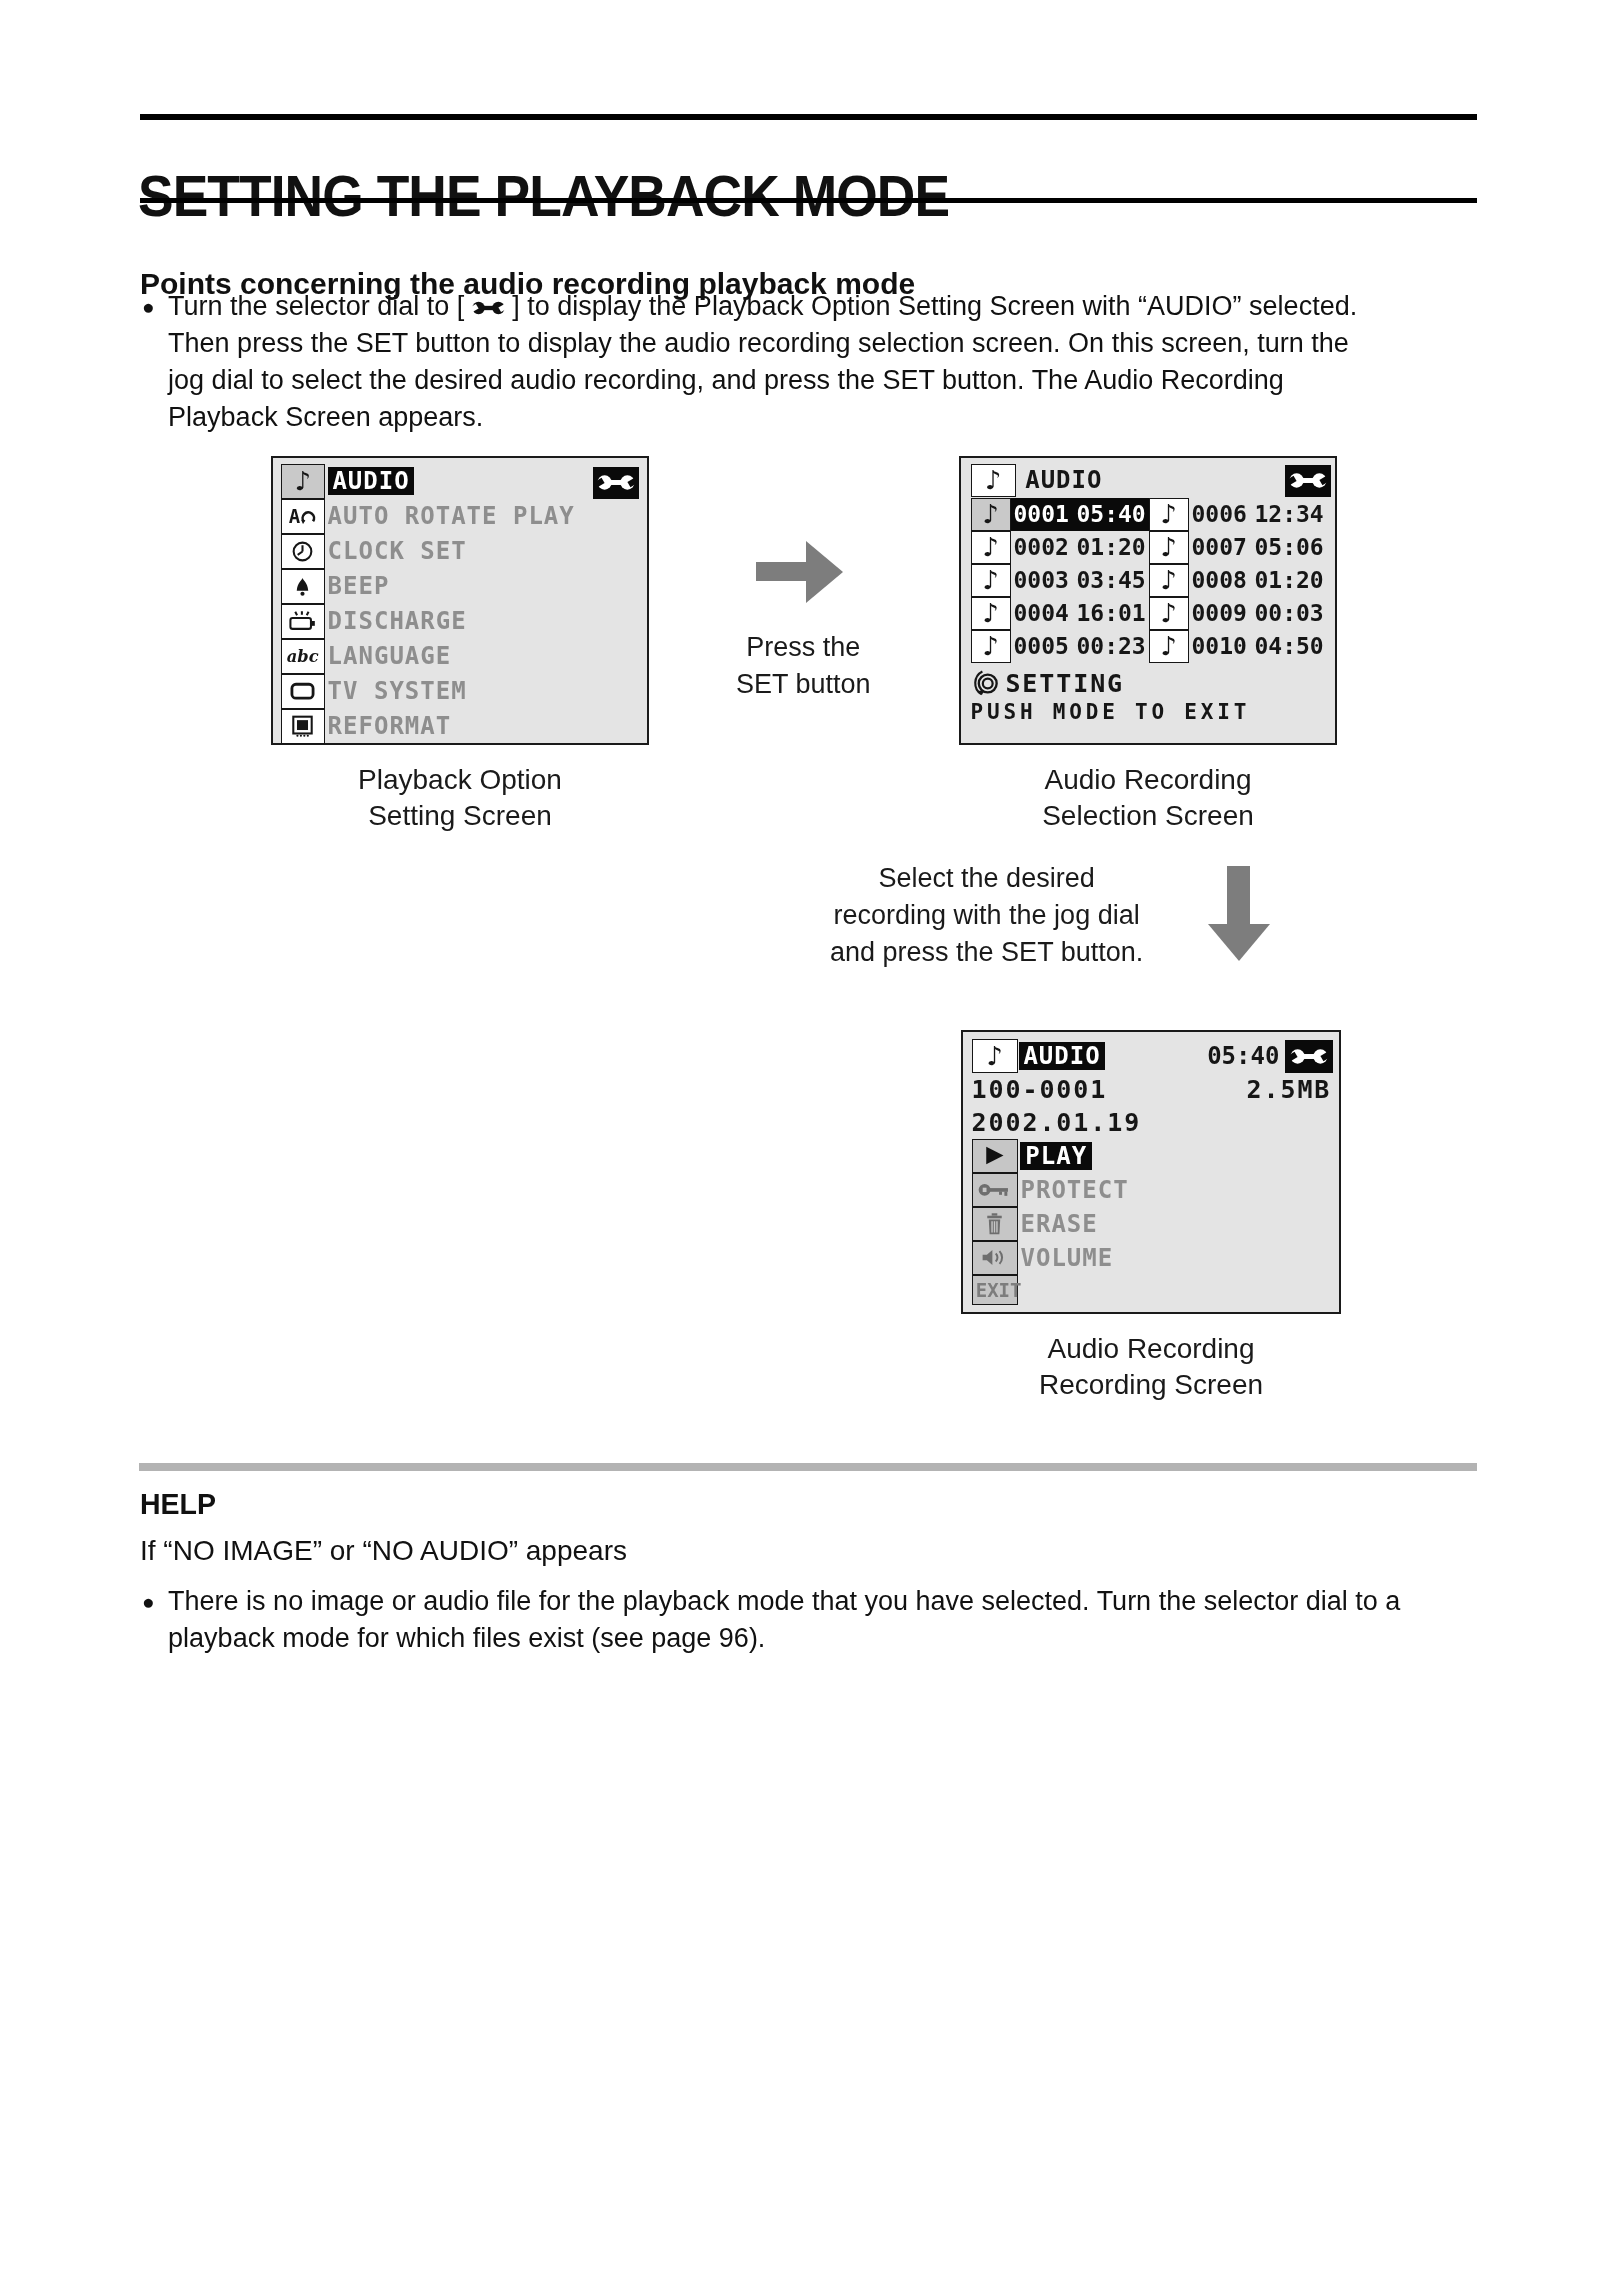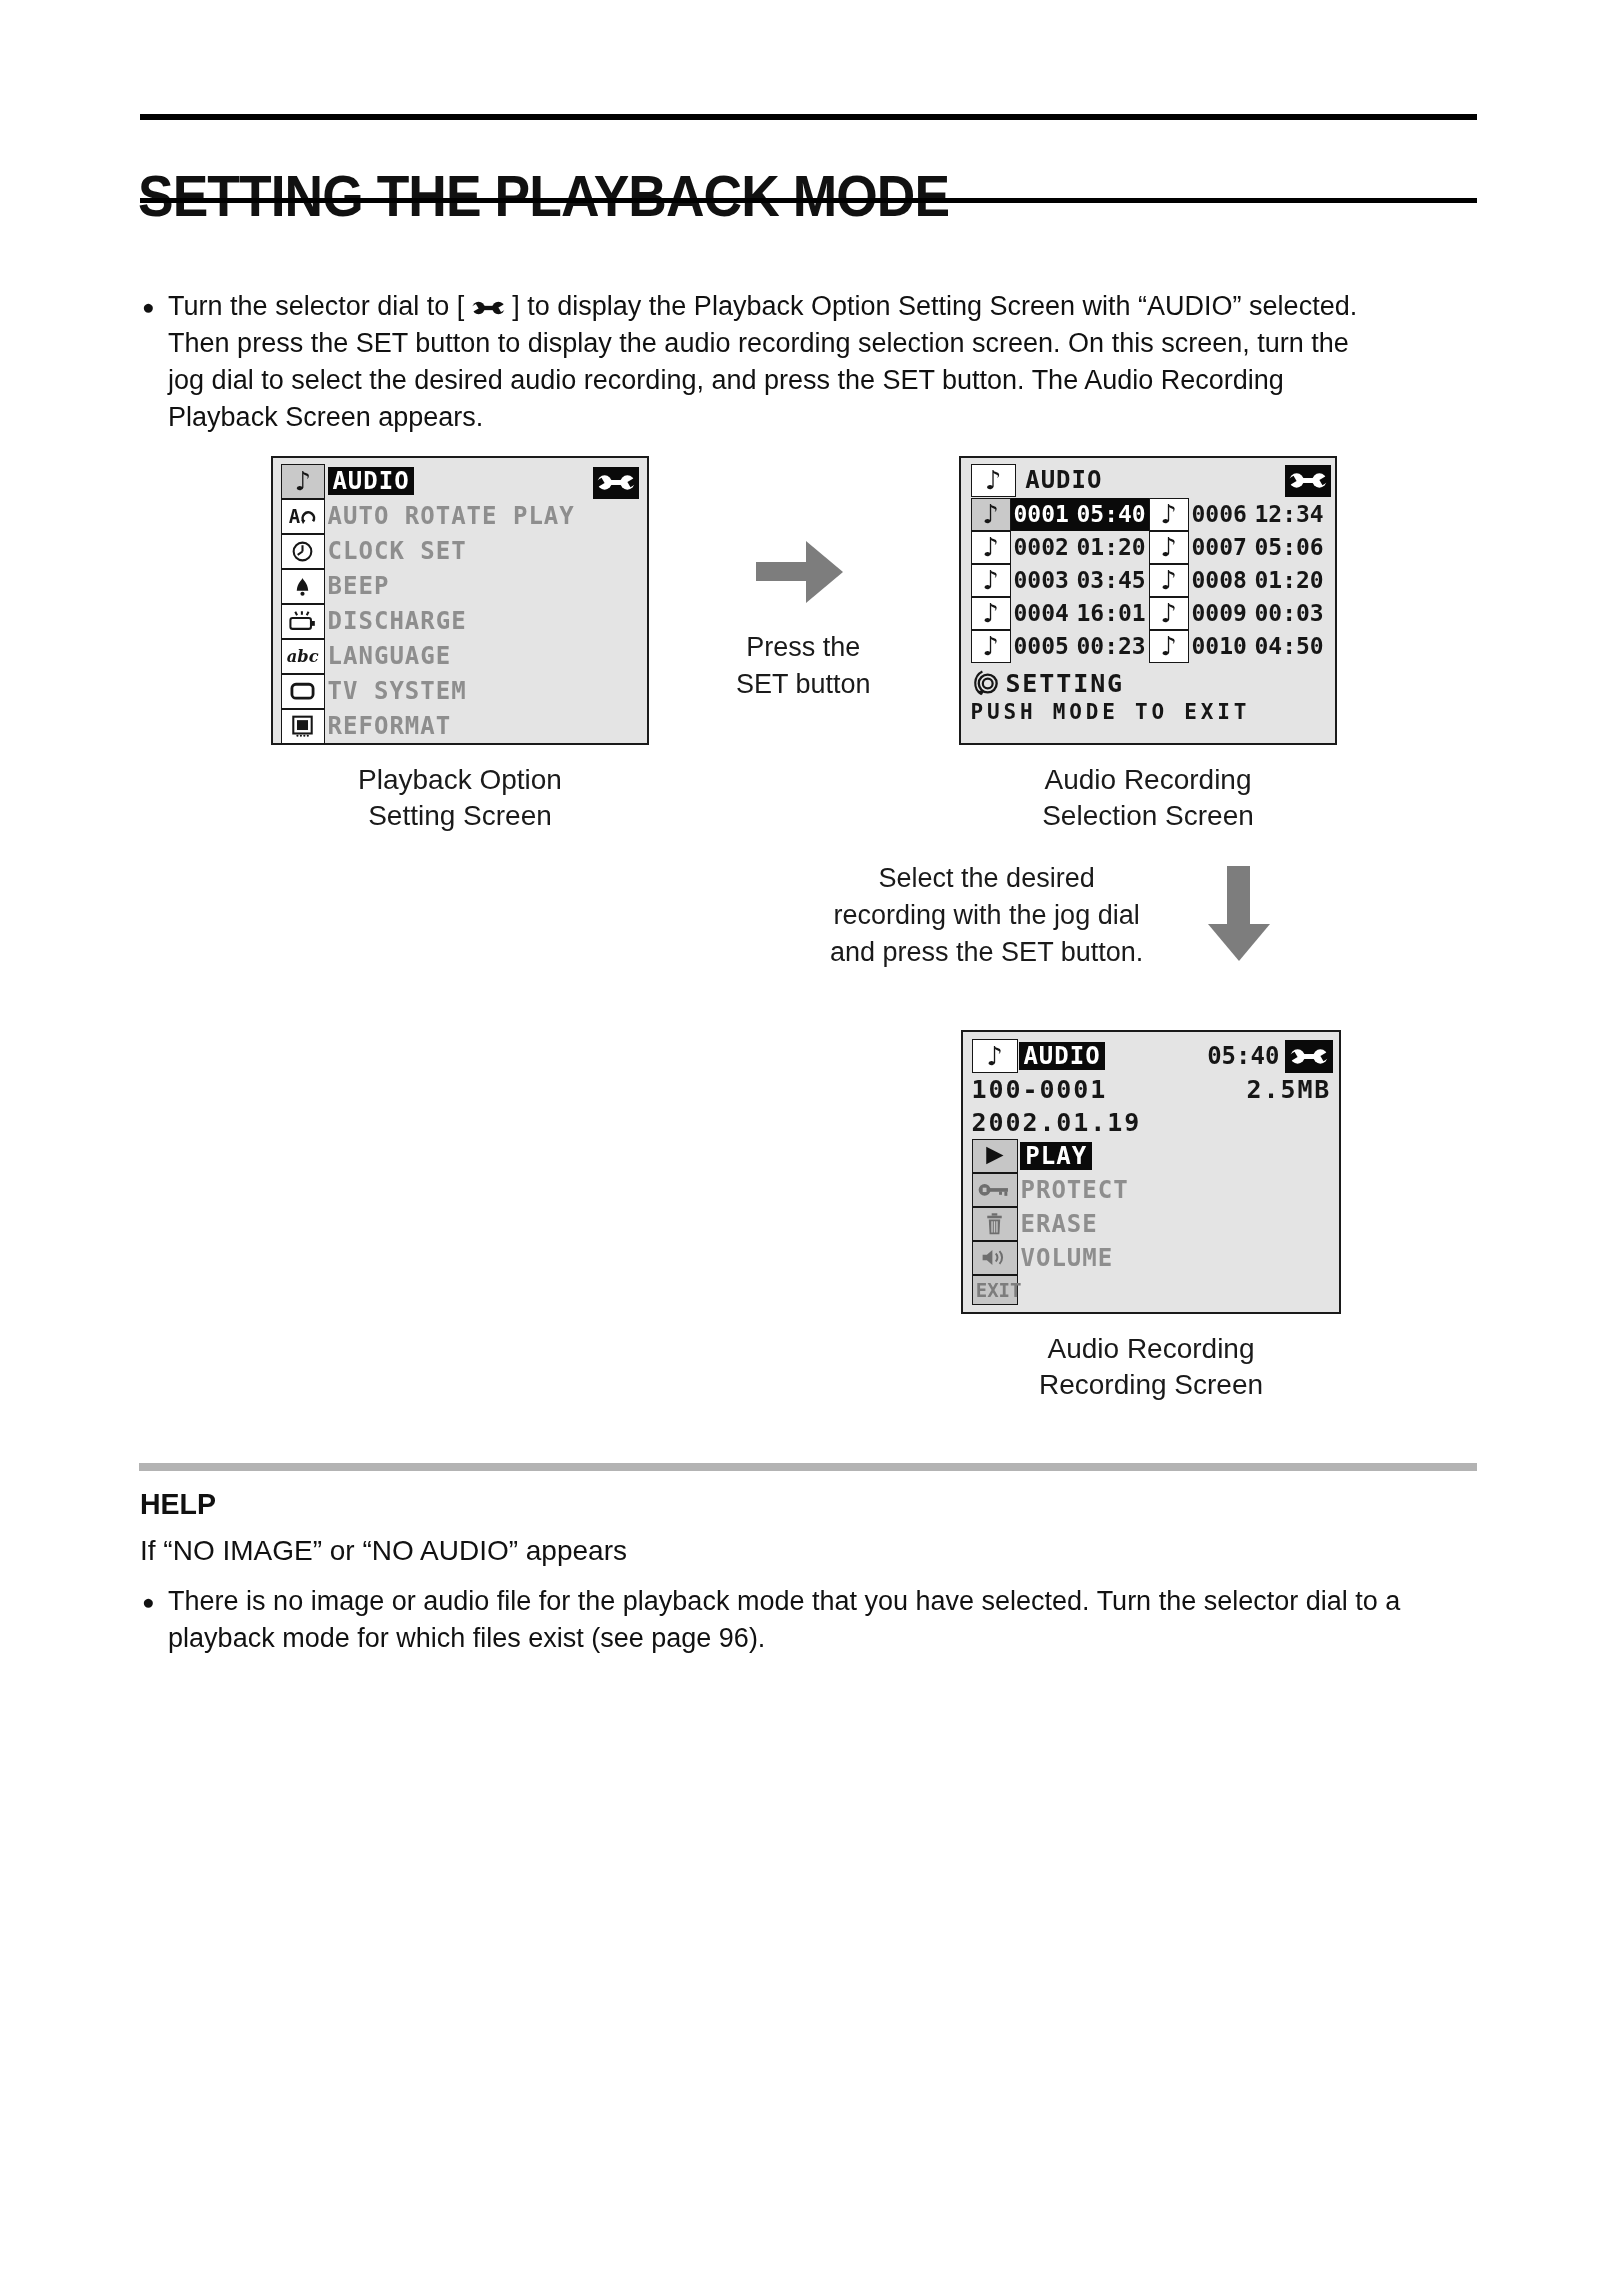--- a/index.html
+++ b/index.html
@@ -195,20 +195,21 @@
     </g>
   </defs>
 </svg>
 
 <div class="page">
 
   <div class="rule rule-top"></div>
   <h1 class="doc-title">SETTING THE PLAYBACK MODE</h1>
   <div class="rule rule-bottom"></div>
 
+  <h2 class="section-heading">Points concerning the audio recording playback mode</h2>
 
   <div class="bullet-item bullet-intro">
     <span class="bullet-dot">●</span>
     <span><span>Turn the selector dial to [</span>
       <svg class="wrench-inline" viewBox="0 0 26 14">
           <use href="#i-wrench" fill="currentColor"></use>
         </svg>
       <span>] to display the Playback Option Setting Screen with “AUDIO” selected. Then press the SET button to display the audio recording selection screen. On this screen, turn the jog dial to select the desired audio recording, and press the SET button. The Audio Recording Playback Screen appears.</span></span>
   </div>
 

